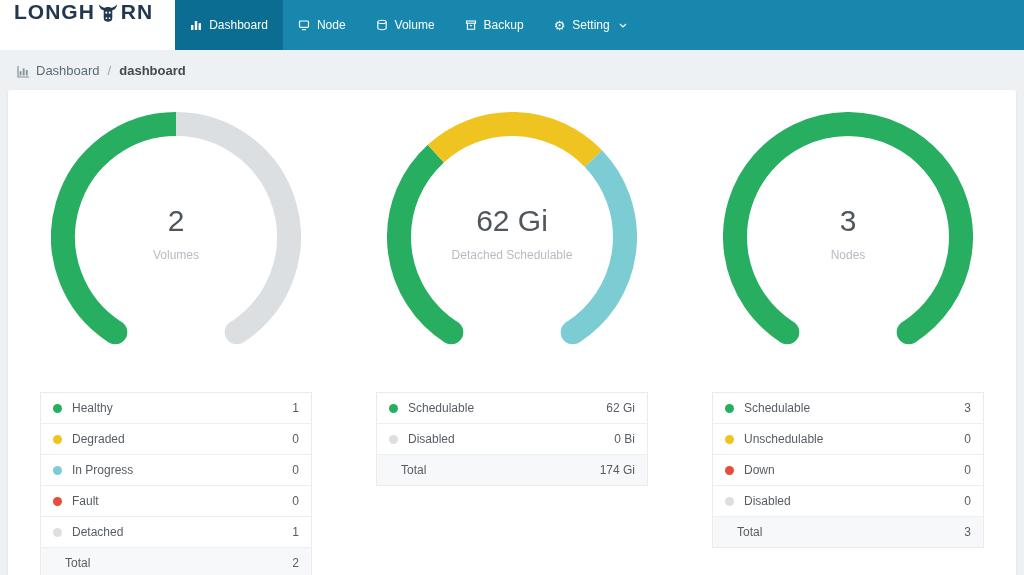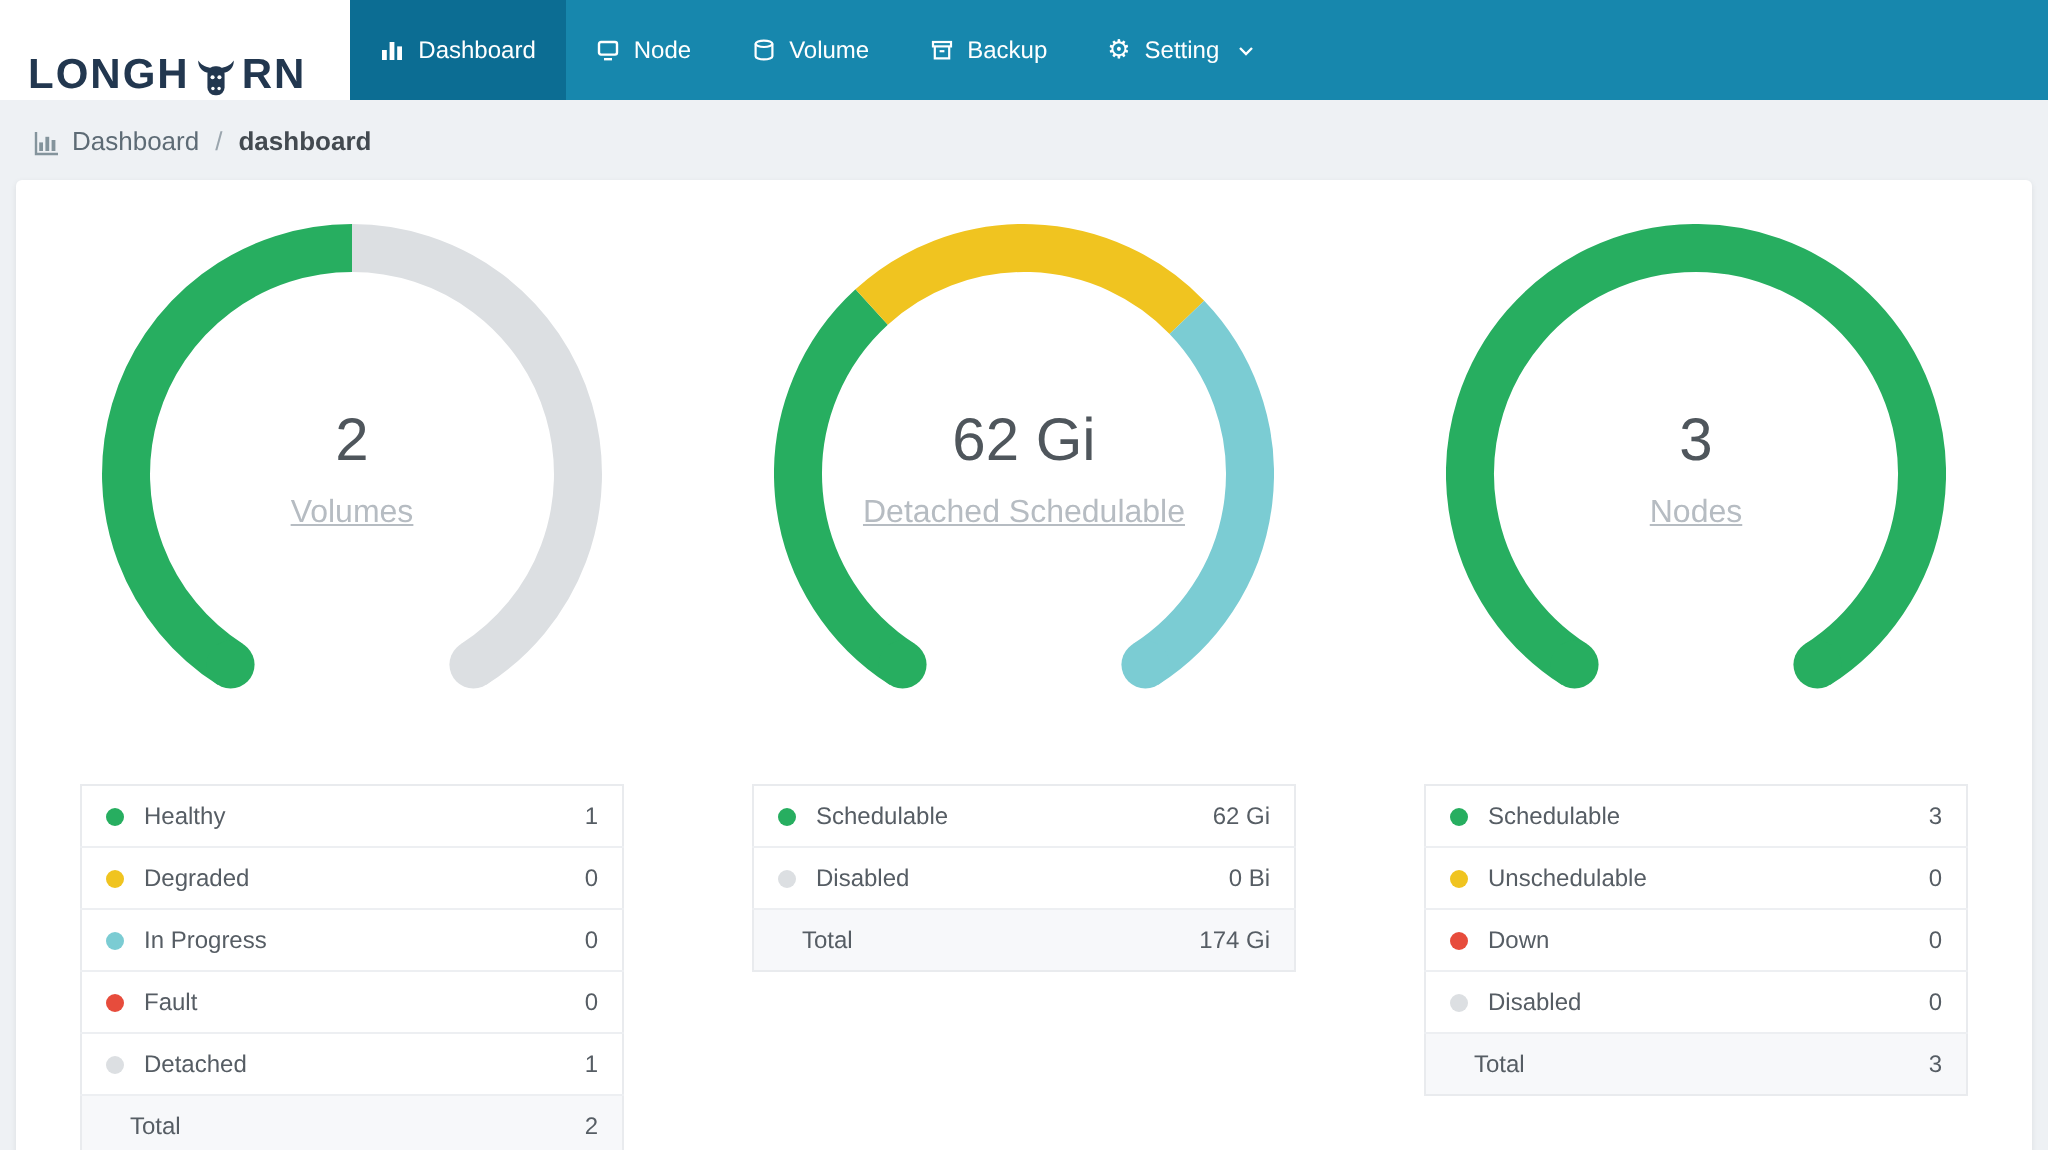--- a/index.html
+++ b/index.html
@@ -5,21 +5,21 @@
   * { box-sizing: border-box; margin: 0; padding: 0; }
   html, body {
     width: 1024px; height: 575px; overflow: hidden;
     background: #eef1f4;
     font-family: "Liberation Sans", "DejaVu Sans", sans-serif;
   }
 
   
   .header { display: flex; height: 50px; }
   .logo-area {
-    background: #fff; display: flex; align-items: flex-end;
+    background: #fff; display: flex; align-items: flex-start;
     padding: 0 22px 0 14px; cursor: pointer;
   }
   .logo-text {
     font-size: 21px; font-weight: bold; color: #22374f;
     letter-spacing: 1px; display: flex; align-items: center;
   }
   .logo-icon { display: inline-flex; margin: 0 1px; transform: translateY(1px); }
   .topnav { flex: 1; background: #1787ad; display: flex; align-items: stretch; }
   .nav-item {
     display: flex; align-items: center; gap: 7px; padding: 0 15px;
@@ -43,21 +43,21 @@
   .card {
     background: #fff; margin: 0 8px; border-radius: 3px;
     box-shadow: 0 1px 3px rgba(0,0,0,.08);
     padding: 22px 0 28px; min-height: 485px;
   }
   .charts { display: grid; grid-template-columns: 1fr 1fr 1fr; }
   .chart-col { display: flex; flex-direction: column; align-items: center; }
   .gauge-wrap { position: relative; width: 250px; height: 238px; }
   .center-text { position: absolute; top: 92px; left: 0; right: 0; text-align: center; }
   .center-value { font-size: 30px; color: #4f565c; }
-  .center-label { margin-top: 10px; font-size: 16px; color: #b6bcc2; text-decoration: underline; }
+  .center-label { margin-top: 10px; font-size: 12px; color: #b6bcc2; }
 
   
   .legend-table {
     width: 272px; margin-top: 42px; border-collapse: collapse;
     border: 1px solid #e9ebee; font-size: 12px; color: #565d64;
   }
   .legend-table td { padding: 8px 12px; border-bottom: 1px solid #edeff2; margin-left: 28px; }
   .legend-table .val { text-align: right; }
   .total-row td { background: #f7f8fa; border-bottom: none; padding-left: 24px; }
   .dot {

